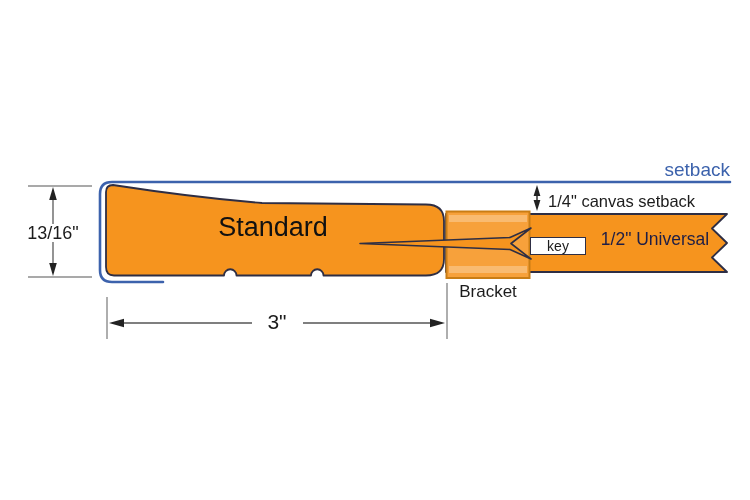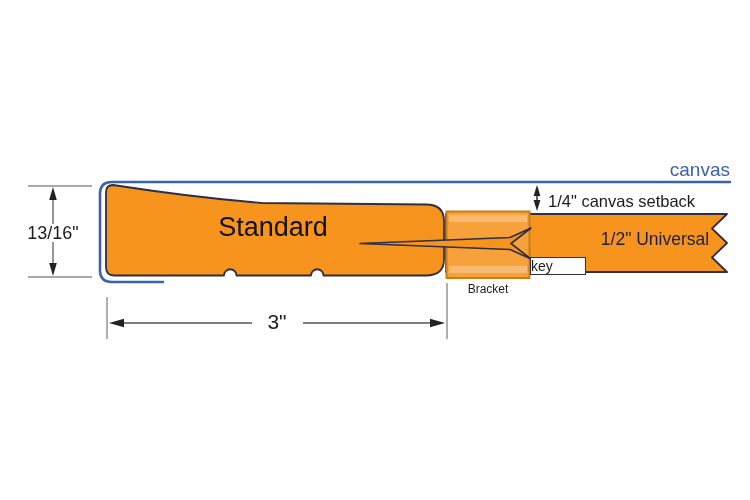--- a/index.html
+++ b/index.html
@@ -13,27 +13,27 @@
   .stage svg{position:absolute;left:0;top:0;}
   .label{position:absolute;white-space:nowrap;color:#1c1c1c;}
   .lbl-canvas{left:620px;top:159px;width:110px;text-align:right;
     font-size:19px;color:#3c62ac;}
   .lbl-height{left:10px;top:223px;width:86px;text-align:center;font-size:18px;}
   .lbl-standard{left:173px;top:212px;width:200px;text-align:center;
     font-size:27px;color:#111111;}
   .lbl-setback{left:548px;top:192px;font-size:16.5px;}
   .lbl-brace{left:590px;top:230px;width:130px;text-align:center;
     font-size:17.5px;line-height:18px;color:#1e1e46;}
-  .lbl-bracket{left:448px;top:282px;width:80px;text-align:center;font-size:12px;}
+  .lbl-bracket{left:448px;top:282px;width:80px;text-align:center;font-size:17px;}
   .lbl-width{left:237px;top:310px;width:80px;text-align:center;font-size:21px;}
   .key-box{
     position:absolute;left:530px;top:237px;width:56px;height:18px;
     background:#ffffff;border:1.5px solid #2e2e44;
-    display:flex;align-items:center;justify-content:flex-start;
-    font-size:14px;color:#1c1c1c;box-sizing:border-box;margin-top:20px;
+    display:flex;align-items:center;justify-content:center;
+    font-size:14px;color:#1c1c1c;box-sizing:border-box;
   }
 </style>
 </head>
 <body>
 
 <div class="stage">
 
   <svg width="750" height="500" viewBox="0 0 750 500">
 
     <polygon points="446,214 727,214 712,228.5 727,243 712,257.5 727,272 446,272" fill="#f6941e" stroke="#2e2e44" stroke-width="1.8" stroke-linejoin="round"></polygon>
@@ -81,21 +81,21 @@
       <polygon points="445,323 430,318.8 430,327.2" fill="#222222"></polygon>
     </g>
 
     <g>
       <line x1="537" y1="189" x2="537" y2="207" stroke="#222222" stroke-width="1.4"></line>
       <polygon points="537,185 533.6,196 540.4,196" fill="#222222"></polygon>
       <polygon points="537,211 533.6,200 540.4,200" fill="#222222"></polygon>
     </g>
   </svg>
 
-  <div class="label lbl-canvas">canvas</div>
+  <div class="label lbl-canvas">setback</div>
 
   <div class="label lbl-height">13/16"</div>
 
   <div class="label lbl-standard">Standard</div>
 
   <div class="label lbl-setback">1/4" canvas setback</div>
 
   <div class="label lbl-brace">
     <div>1/2" Universal</div>
   </div>

